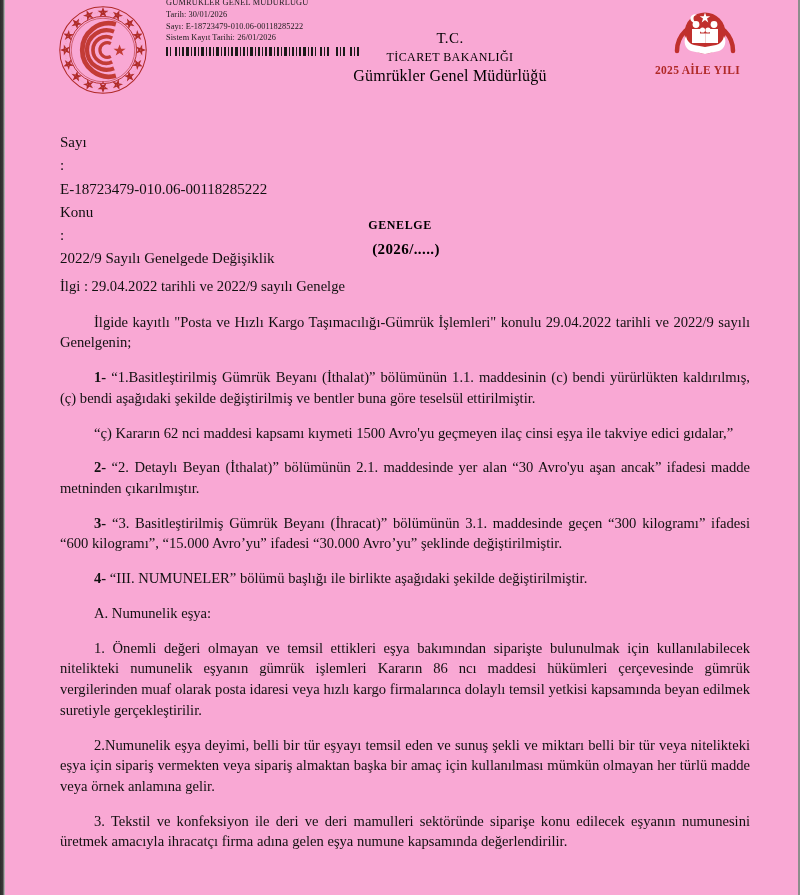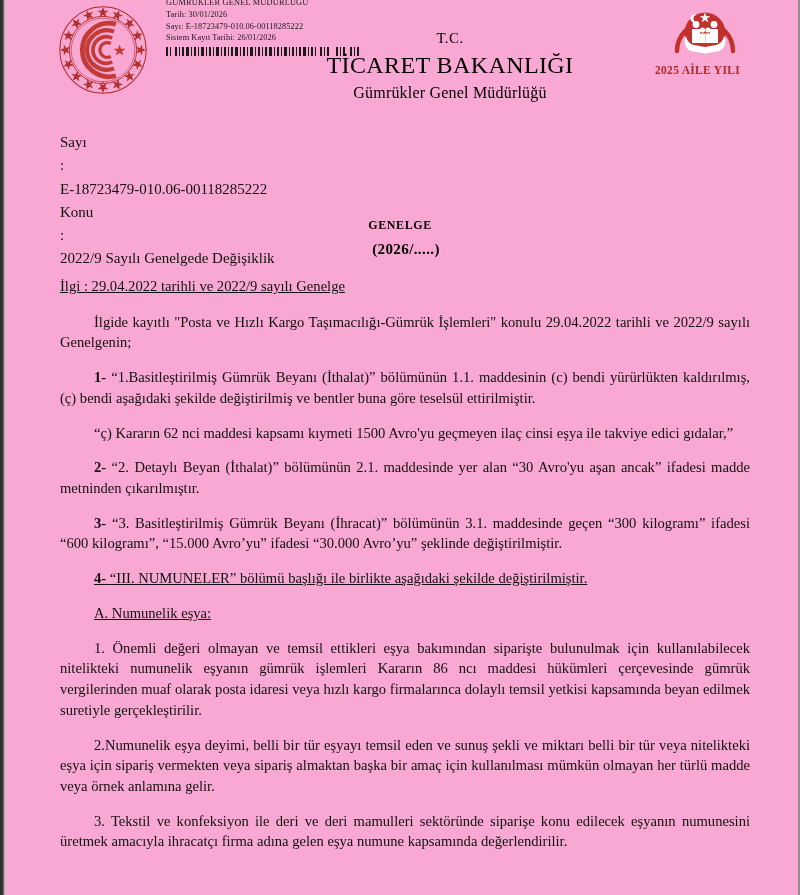--- a/index.html
+++ b/index.html
@@ -70,21 +70,21 @@
     width: 300px;
     text-align: center;
     line-height: 1.38;
     color: #000;
   }
   .title-center .tc {
     font-size: 15px;
     letter-spacing: 0.4px;
   }
   .title-center .ministry {
-    font-size: 24px;
+    font-size: 12px;
     letter-spacing: 0.4px;
   }
   .title-center .dept {
     font-size: 16px;
     letter-spacing: 0.2px;
   }
   .logo-right {
     position: absolute;
     left: 655px; top: 3px;
     width: 100px; height: 82px;
@@ -148,21 +148,21 @@
   }
   p.doc-p {
     margin: 0 0 14px 0;
     font-size: 14.6px;
     line-height: 1.42;
     text-align: justify;
     text-justify: inter-word;
     color: #111;
   }
   p.indent { text-indent: 34px; }
-  p.no-just { text-align: left; text-decoration: underline; }
+  p.no-just { text-align: left; }
   p.tight { margin-bottom: 15px; }
   .bold { font-weight: bold; }
   h3.section-head {
     margin: 0 0 14px 0;
     font-size: 14.8px;
     font-weight: bold;
     line-height: 1.42;
     color: #000;
   }
 </style>

